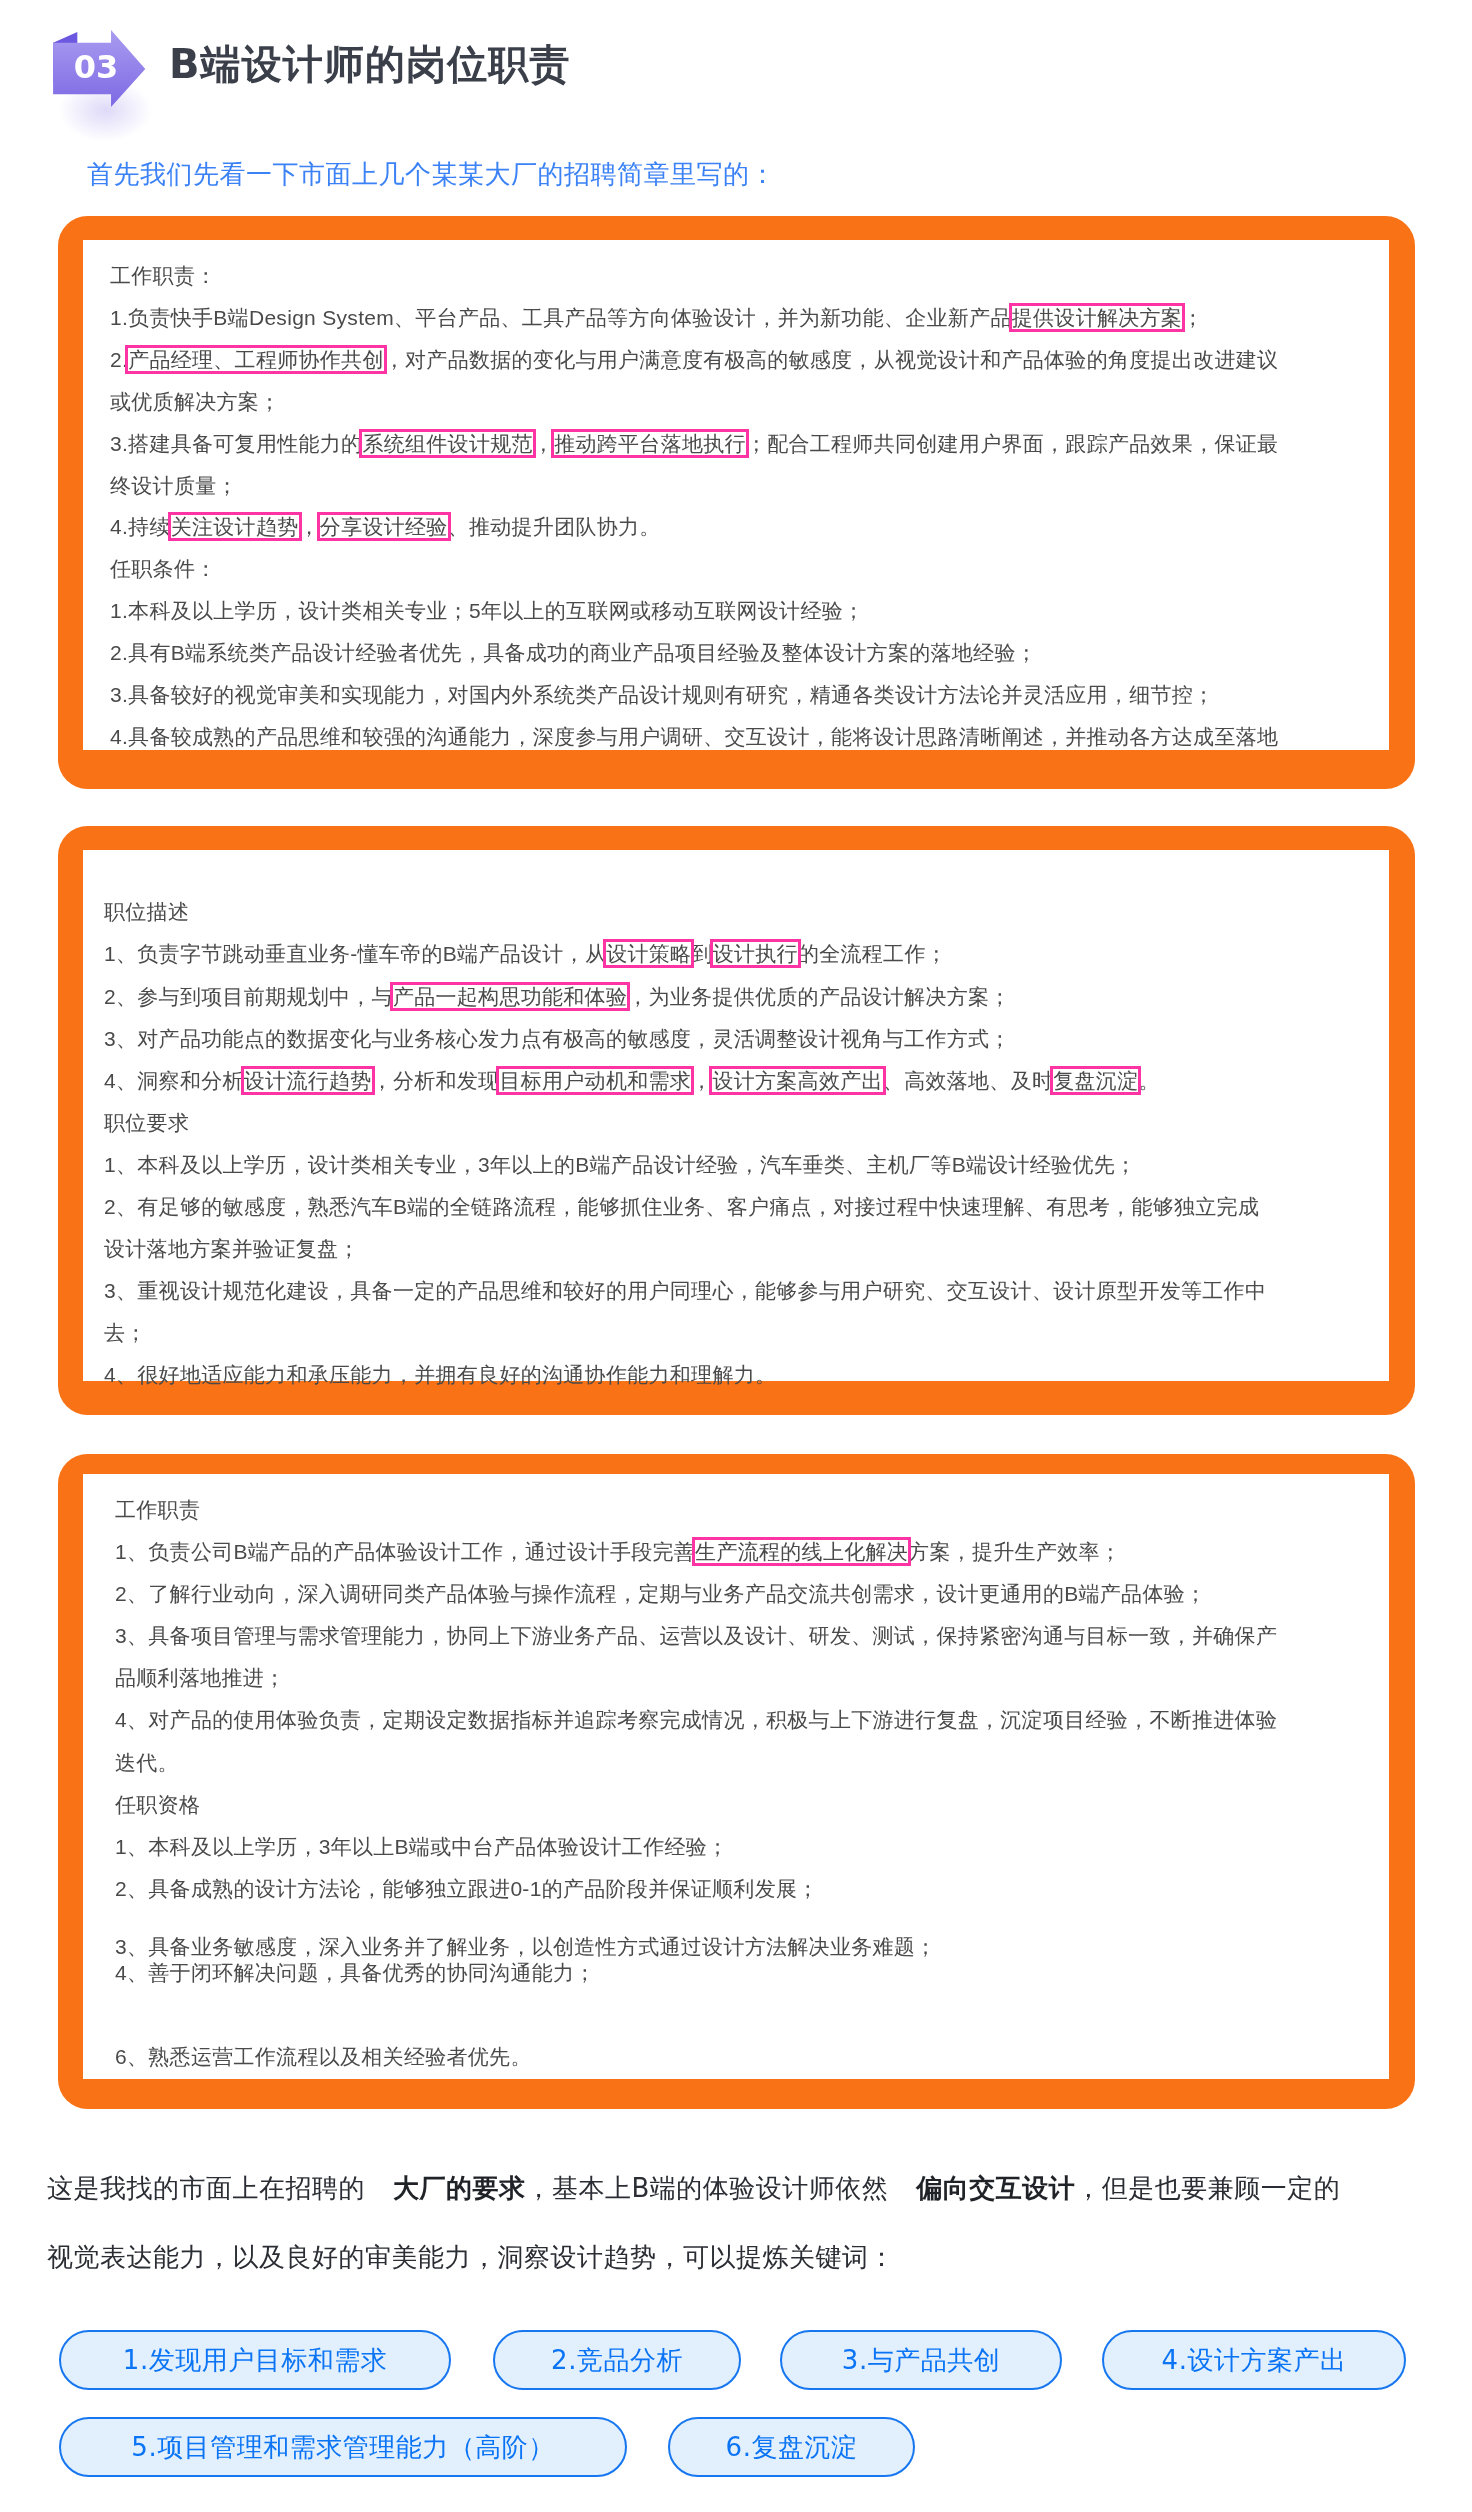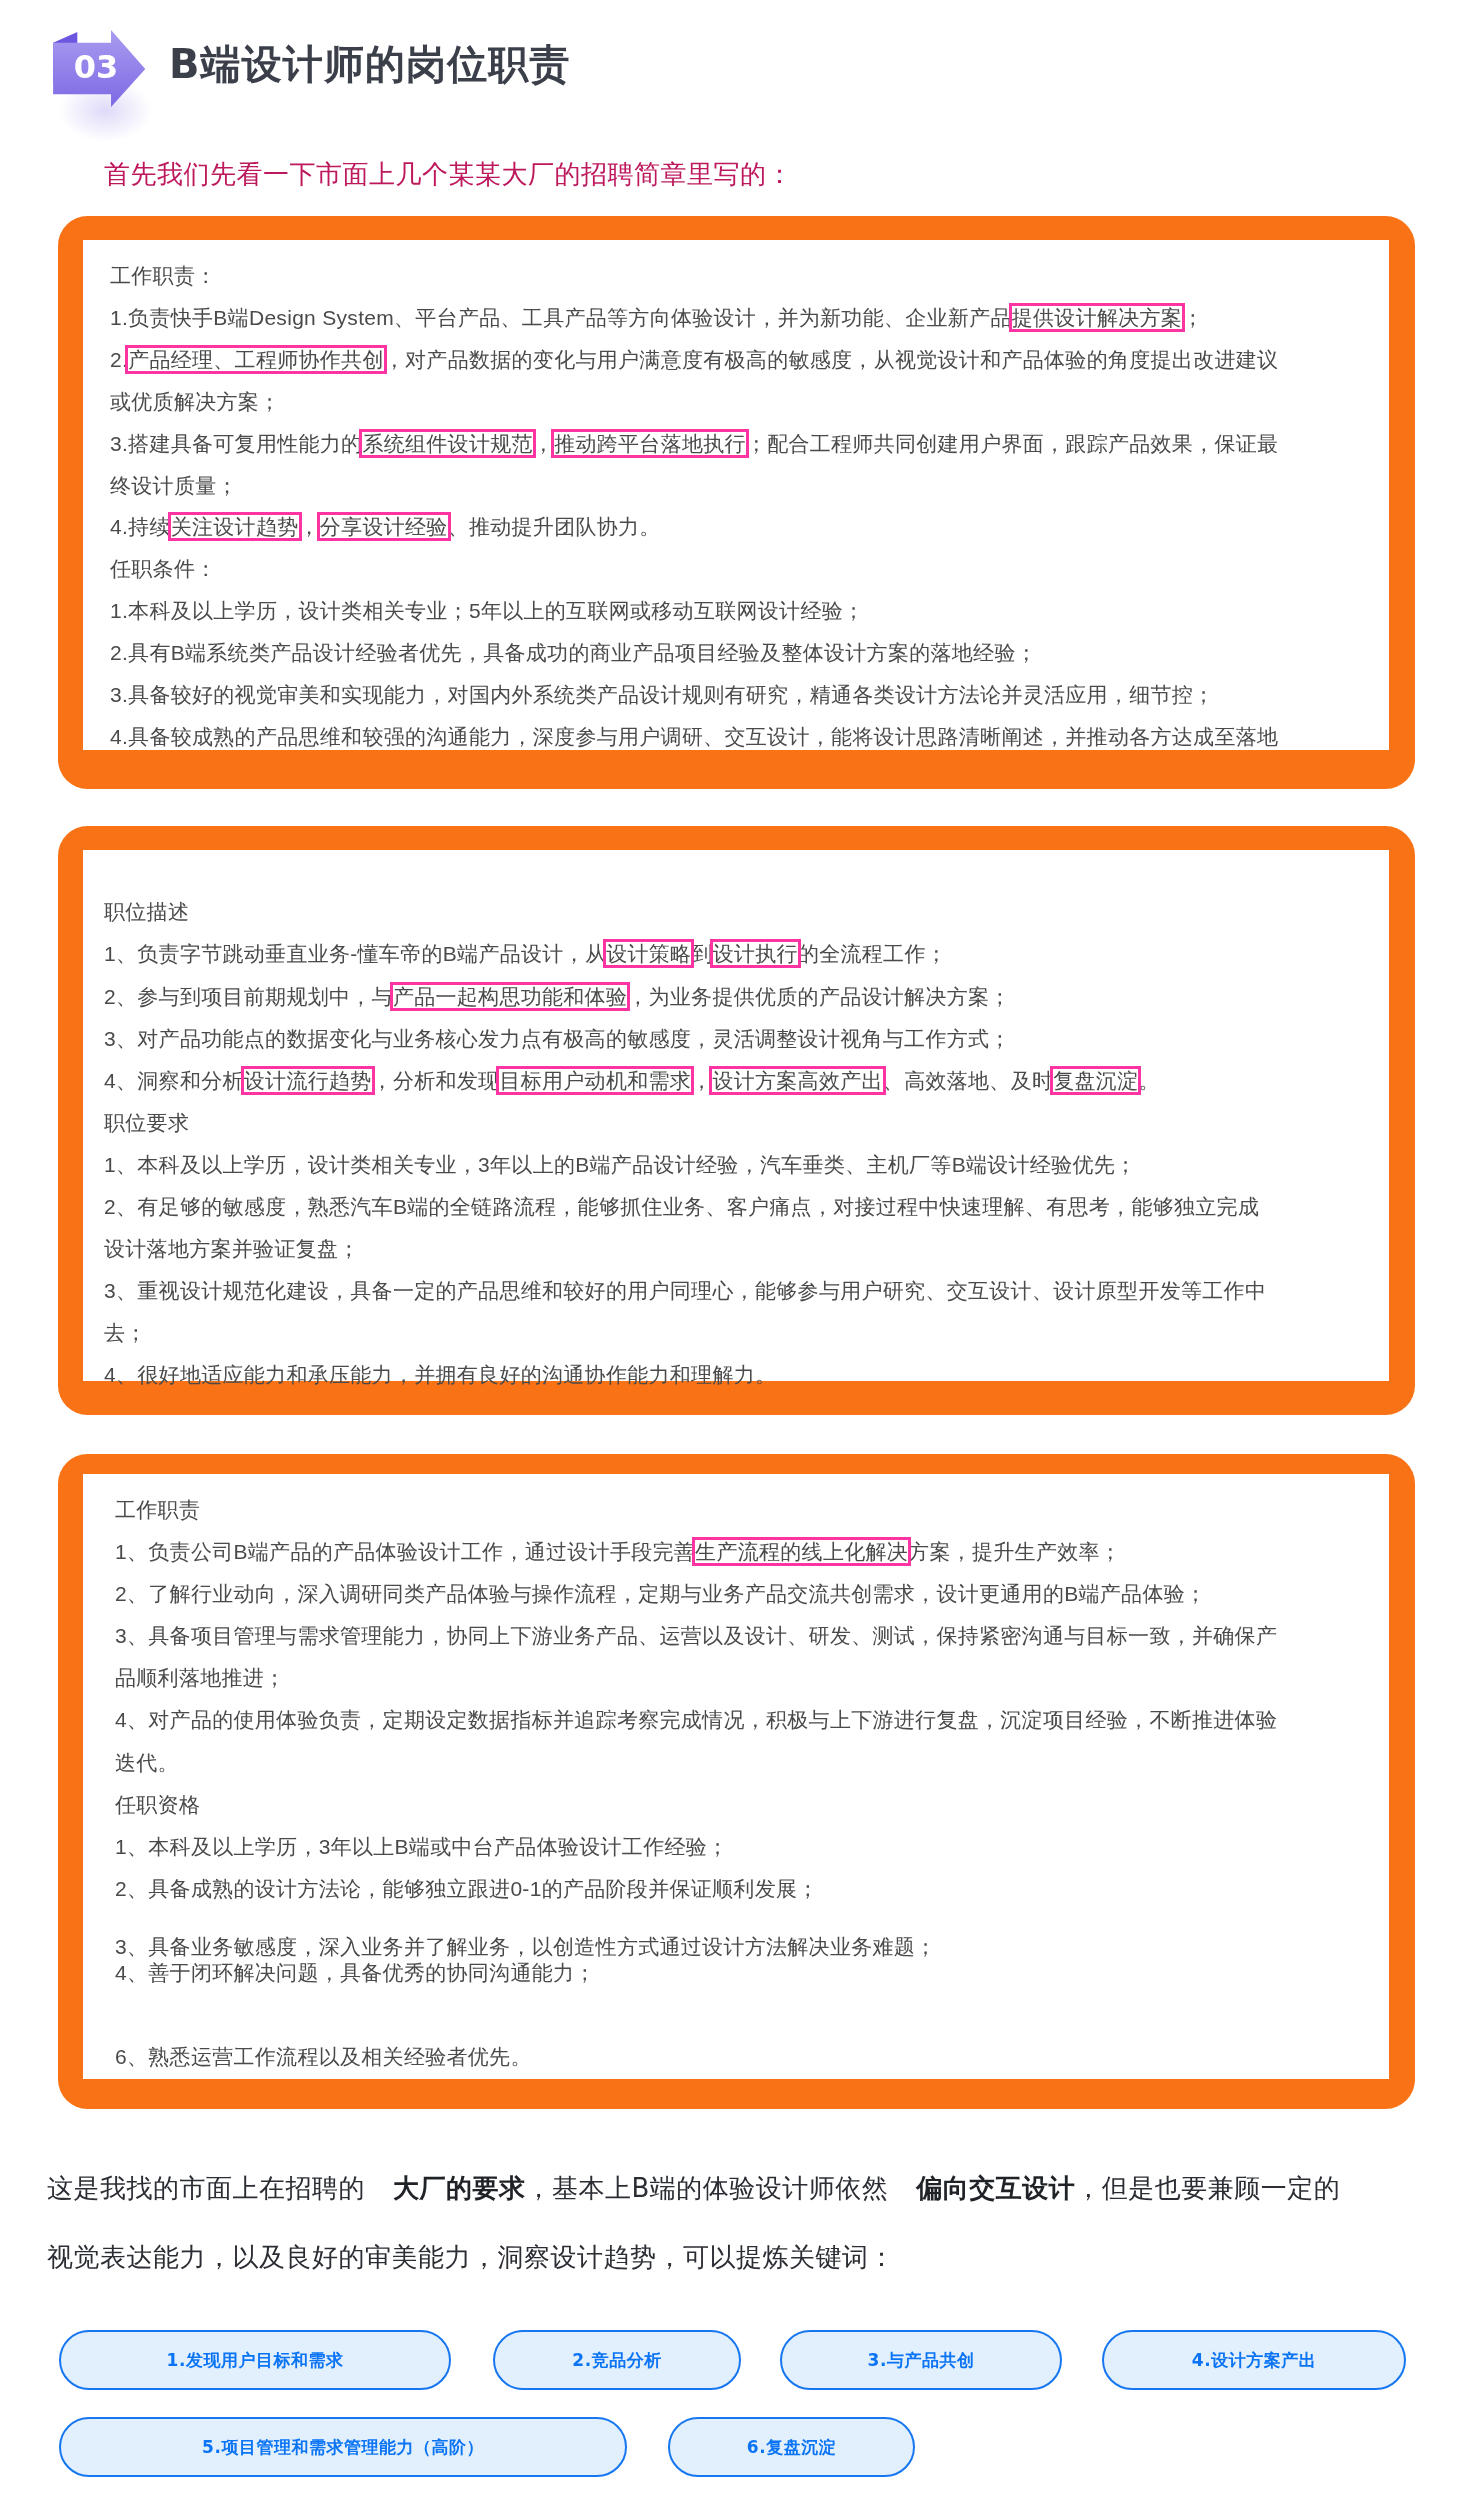--- a/index.html
+++ b/index.html
@@ -7,37 +7,37 @@
          font-family:"DejaVu Sans","Liberation Sans",sans-serif; color:#333; }
 
   
   .badge { position:absolute; left:53px; top:29.5px; width:95px; height:79px; }
   .badge-glow { position:absolute; left:58px; top:79px; width:95px; height:63px;
                 background:radial-gradient(ellipse at center, rgba(140,120,230,0.28) 0%, rgba(140,120,230,0) 70%); }
   .badge-num { position:absolute; left:67px; top:46px; width:58px; text-align:center;
                font-family:"DejaVu Sans",sans-serif; font-weight:bold; font-size:32px; color:#fff; line-height:42px; }
   .page-title { position:absolute; left:169px; top:38px; font-size:40px; font-weight:bold;
                 color:#3a3f4a; letter-spacing:1.1px; line-height:53px; }
-  .intro { position:absolute; left:104px; top:153px; font-size:26px; color:#be185d; line-height:42px; letter-spacing:0.5px; }
+  .intro { position:absolute; left:87px; top:153px; font-size:26px; color:#3b82f6; line-height:42px; letter-spacing:0.5px; }
 
   
   .card { position:absolute; left:58px; width:1357px; background:#f97316; border-radius:29.5px; }
   .card-inner { position:absolute; left:25px; right:26px; background:#ffffff; }
   .line { position:absolute; left:27px; font-size:21px; color:#4a4a4a; line-height:30.5px; white-space:nowrap;
           font-family:"Liberation Sans","DejaVu Sans",sans-serif; letter-spacing:0.3px; }
   .hl { outline:3.2px solid #ff34a4; outline-offset:0px; }
 
   
   .summary { position:absolute; left:47px; font-size:26px; color:#2a2d33; line-height:42px; white-space:nowrap; letter-spacing:0.5px; }
   .summary b { font-weight:bold; color:#1f2227;margin-left:28px; }
 
   
   .pill { position:absolute; height:60px; border:2.1px solid #1677f0; background:#e2effc;
           border-radius:32px; box-sizing:border-box; display:flex; align-items:center; justify-content:center;
-          color:#0a74f5; font-weight:bold; font-size:17px; letter-spacing:0.5px; }
+          color:#0a74f5; font-weight:normal; font-size:26px; letter-spacing:0.5px; }
 </style>
 </head>
 <body>
 
 <div class="badge-glow"></div>
 <svg class="badge" viewBox="0 0 180 150">
   <defs>
     <linearGradient id="bg1" x1="0" y1="0" x2="0" y2="1">
       <stop offset="0" stop-color="#a99cf0"></stop>
       <stop offset="1" stop-color="#7d69e4"></stop>

